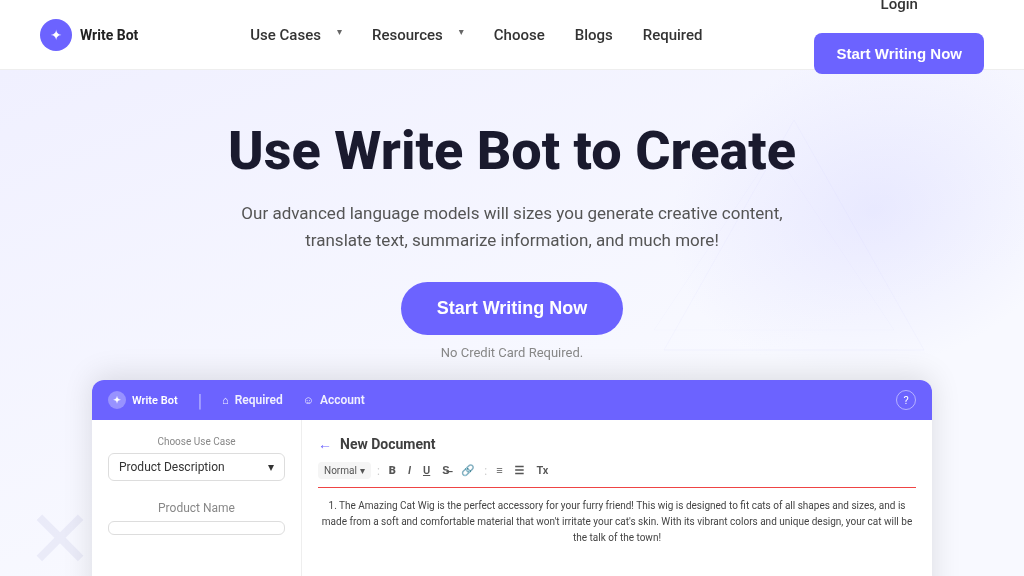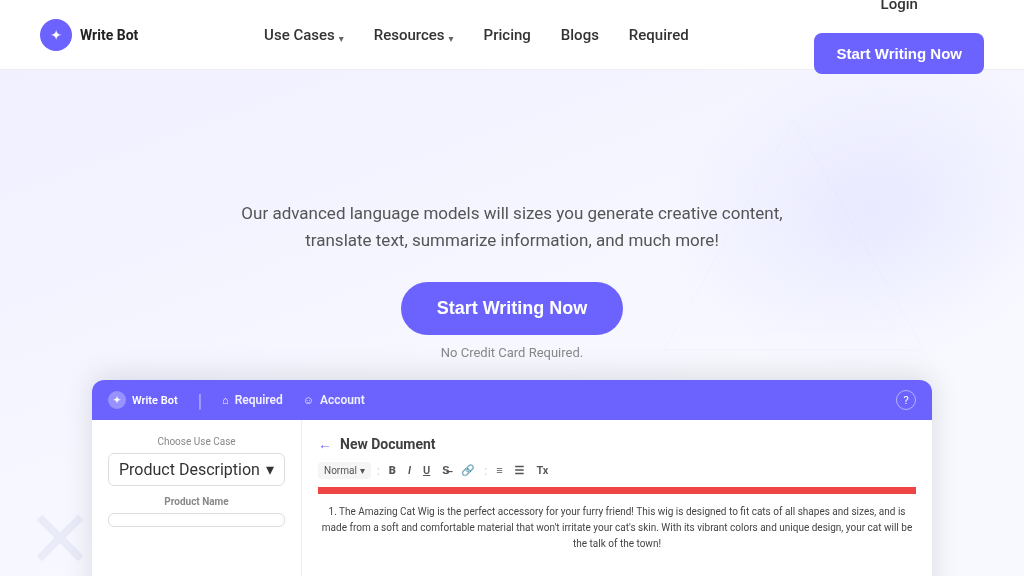--- a/index.html
+++ b/index.html
@@ -11,21 +11,21 @@
       padding: 0 40px; height: 70px; background: #fff; border-bottom: 1px solid #eee;
       position: relative; z-index: 10;
     }
     .navbar-logo { display: flex; align-items: center; gap: 8px; cursor: pointer; }
     .logo-icon {
       width: 32px; height: 32px; background: #6c63ff; border-radius: 50%;
       display: flex; align-items: center; justify-content: center; color: white; font-size: 14px;
     }
     .logo-text { font-weight: 700; font-size: 14px; color: #222; }
     .navbar-links { display: flex; align-items: center; gap: 30px; }
-    .nav-item { display: flex; align-items: flex-end; gap: 4px; font-size: 15px; color: #333; cursor: pointer; font-weight: 500; }
+    .nav-item { display: flex; align-items: flex-start; gap: 16px; font-size: 15px; color: #333; cursor: pointer; font-weight: 500; }
     .chevron-icon { font-size: 10px; color: #666; }
     .navbar-actions { display: flex; align-items: center; gap: 20px; flex-direction: column; }
     .login-btn { font-size: 15px; color: #333; cursor: pointer; font-weight: 500; }
     .cta-btn {
       background: #6c63ff; color: white; border: none; padding: 12px 22px;
       border-radius: 8px; font-size: 15px; font-weight: 600; cursor: pointer;
     }
 
     
     .hero {
@@ -86,37 +86,37 @@
     .dash-body { display: flex; height: 190px; }
 
     
     .dash-left {
       width: 210px; min-width: 210px; background: #fff; border-right: 1px solid #eee;
       padding: 16px;
     }
     .dash-label { font-size: 10px; color: #888; font-weight: 400; margin-bottom: 6px; text-transform: none; }
     .dash-select {
       width: 100%; padding: 6px 10px; border: 1px solid #ddd;
-      border-radius: 6px; font-size: 16px; color: #333; background: #fff;
+      border-radius: 6px; font-size: 12px; color: #333; background: #fff;
       display: flex; align-items: center; justify-content: space-between; cursor: pointer;
     }
-    .dash-section-label { font-size: 10px; color: #888; font-weight: 700; margin-top: 10px; margin-bottom: 6px; }
+    .dash-section-label { font-size: 12px; color: #888; font-weight: 400; margin-top: 20px; margin-bottom: 6px; }
     .dash-input-field {
       width: 100%; padding: 6px 10px; border: 1px solid #ddd;
       border-radius: 6px; font-size: 11px; color: #333; background: #fff;
     }
 
     
     .dash-right { flex: 1; padding: 16px; background: #fff; }
     .dash-doc-header { display: flex; align-items: center; gap: 8px; margin-bottom: 10px; }
     .dash-back-arrow { color: #6c63ff; font-size: 14px; }
     .dash-doc-title { font-size: 14px; font-weight: 700; color: #404040; }
     .dash-toolbar {
       display: flex; align-items: center; gap: 6px; margin-bottom: 10px;
-      border-bottom: 7px solid #ef4444; padding-bottom: 8px;
+      border-bottom: 1px solid #ef4444; padding-bottom: 8px;
     }
     .dash-tool-dropdown {
       font-size: 10px; color: #555; background: #f5f5f5;
       padding: 3px 6px; border-radius: 4px; display: flex; align-items: center; gap: 3px;
     }
     .dash-tool-sep { color: #ccc; font-size: 12px; }
     .dash-tool-btn { font-size: 11px; color: #555; font-weight: 600; cursor: pointer; padding: 2px 3px; }
     .dash-tool-btn.bold { font-weight: 900; }
     .dash-content { font-size: 10px; color: #444; line-height: 1.6; }
 
@@ -138,21 +138,21 @@
   <div class="navbar-links">
     <div class="nav-item">
       <span>Use Cases</span>
       <span class="chevron-icon">▾</span>
     </div>
     <div class="nav-item">
       <span>Resources</span>
       <span class="chevron-icon">▾</span>
     </div>
     <div class="nav-item">
-      <span>Pricing</span>
+      <span>Choose</span>
     </div>
     <div class="nav-item">
       <span>Blogs</span>
     </div>
     <div class="nav-item">
       <span>Required</span>
     </div>
   </div>
 
   <div class="navbar-actions">
@@ -164,21 +164,21 @@
 <section class="hero">
   <div class="hero-bg-shape"></div>
   <div class="hero-bg-x">✕</div>
 
   <svg class="hero-triangles" width="300" height="260" viewBox="0 0 300 260">
     <polygon points="150,10 280,240 20,240" fill="none" stroke="#6c63ff" stroke-width="1" opacity="0.4"></polygon>
     <polygon points="130,40 250,220 10,220" fill="none" stroke="#6c63ff" stroke-width="0.8" opacity="0.3"></polygon>
   </svg>
 
   <h1 class="hero-title">
-    <br>
+    <span>Use Write Bot to Create</span><br>
   </h1>
   <p class="hero-subtitle">Our advanced language models will sizes you generate creative content, translate text, summarize information, and much more!</p>
 
   <div style="position:relative; z-index:1;">
     <button class="hero-cta-btn">Start Writing Now</button>
     <p class="no-card-text">No Credit Card Required.</p>
   </div>
 
   <div class="dashboard-preview">
 

